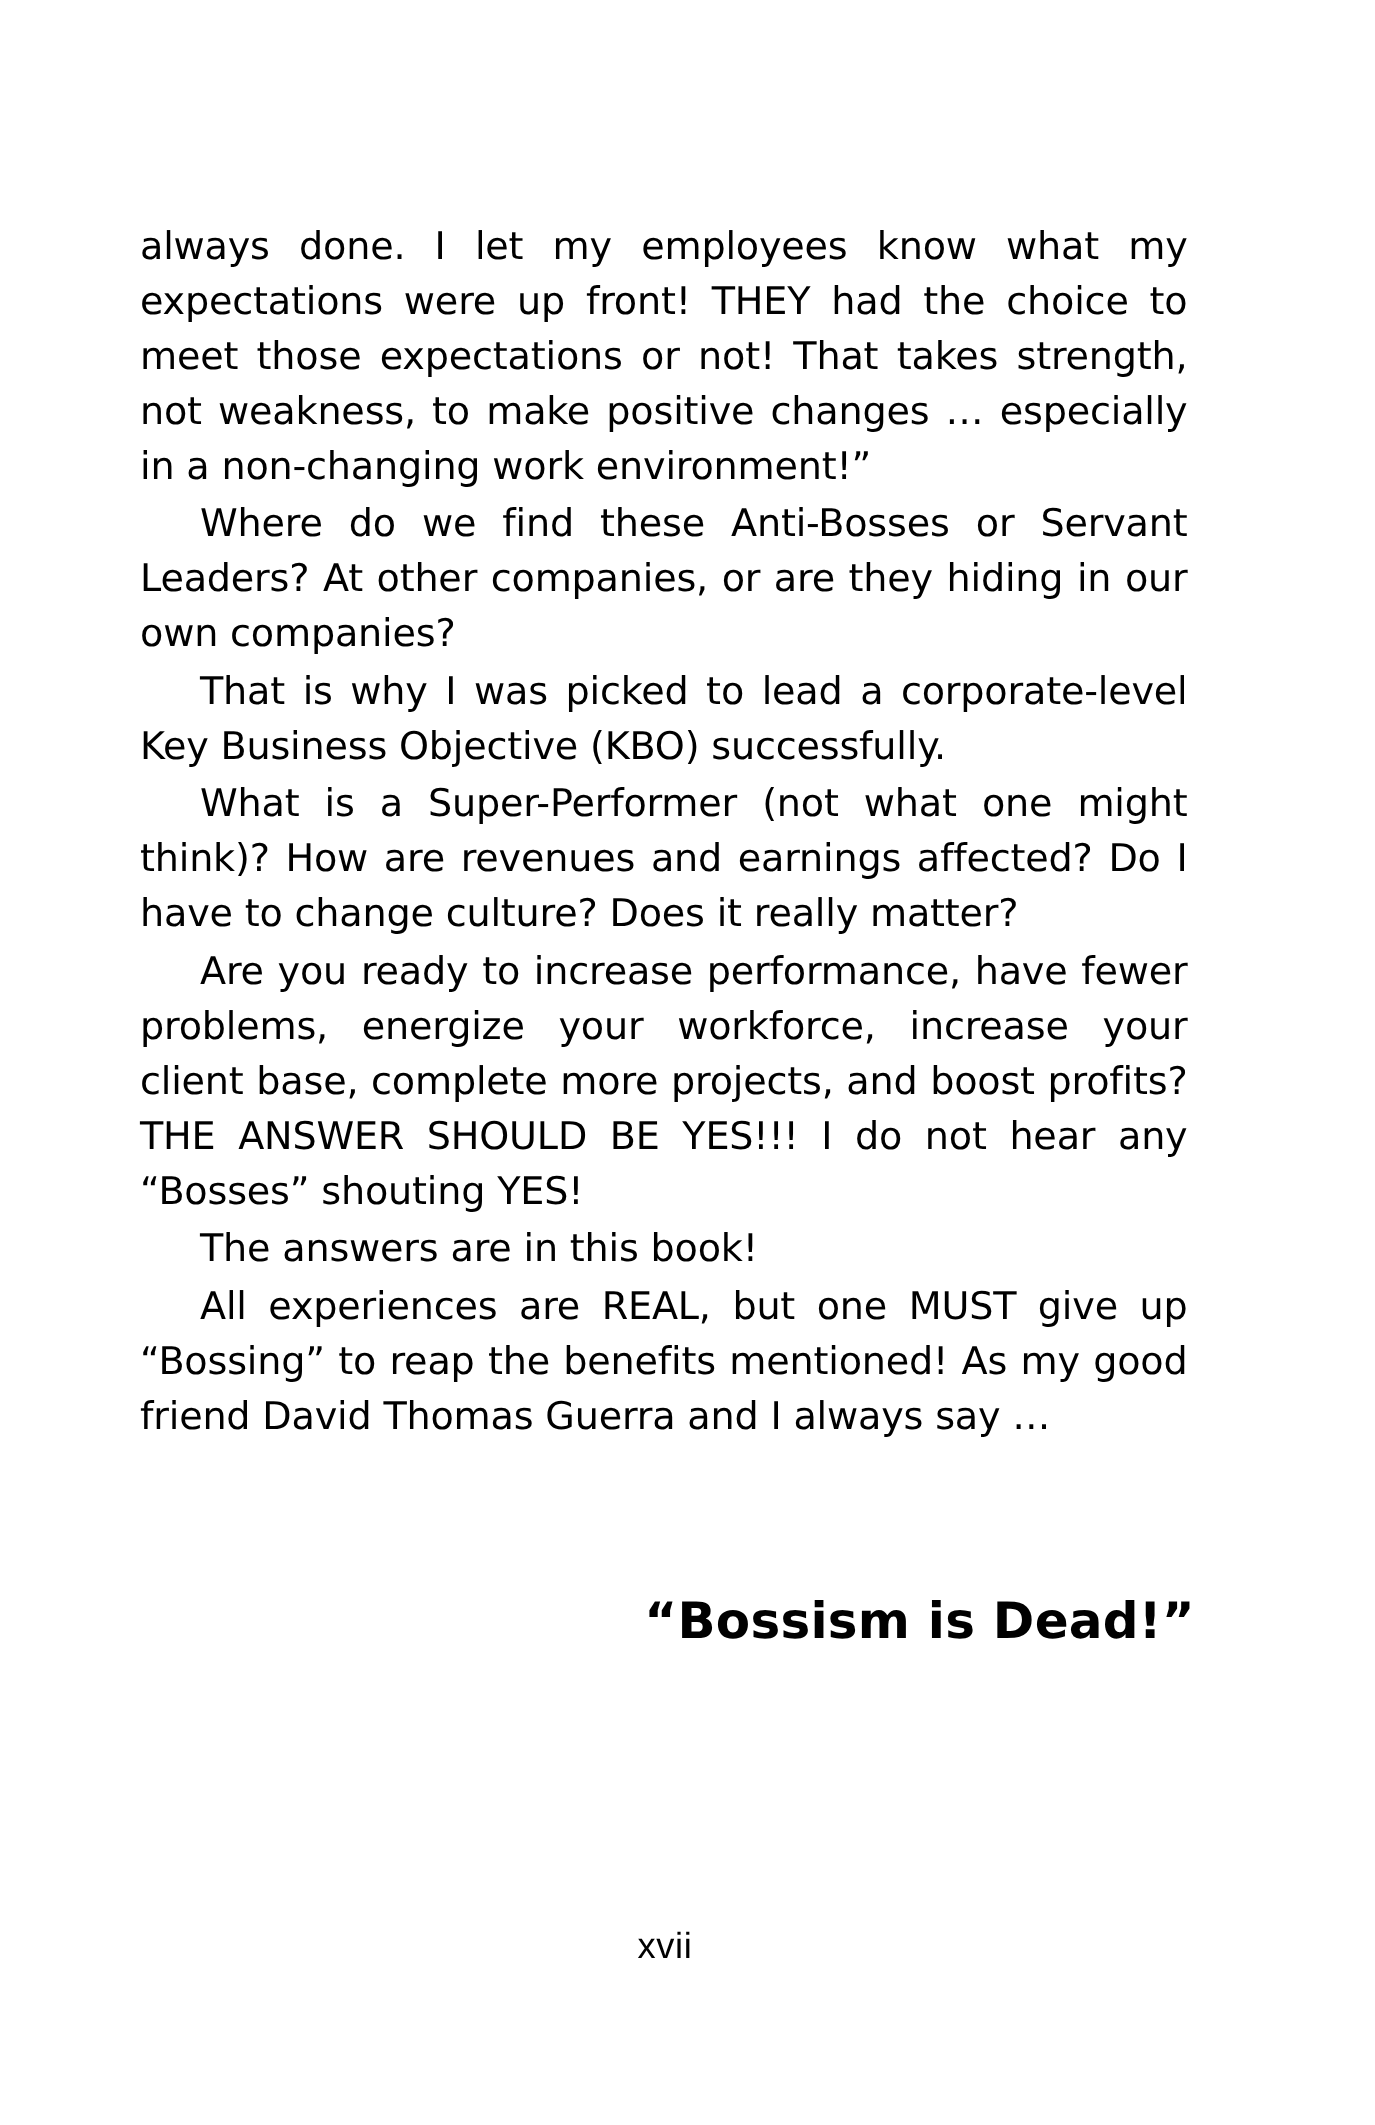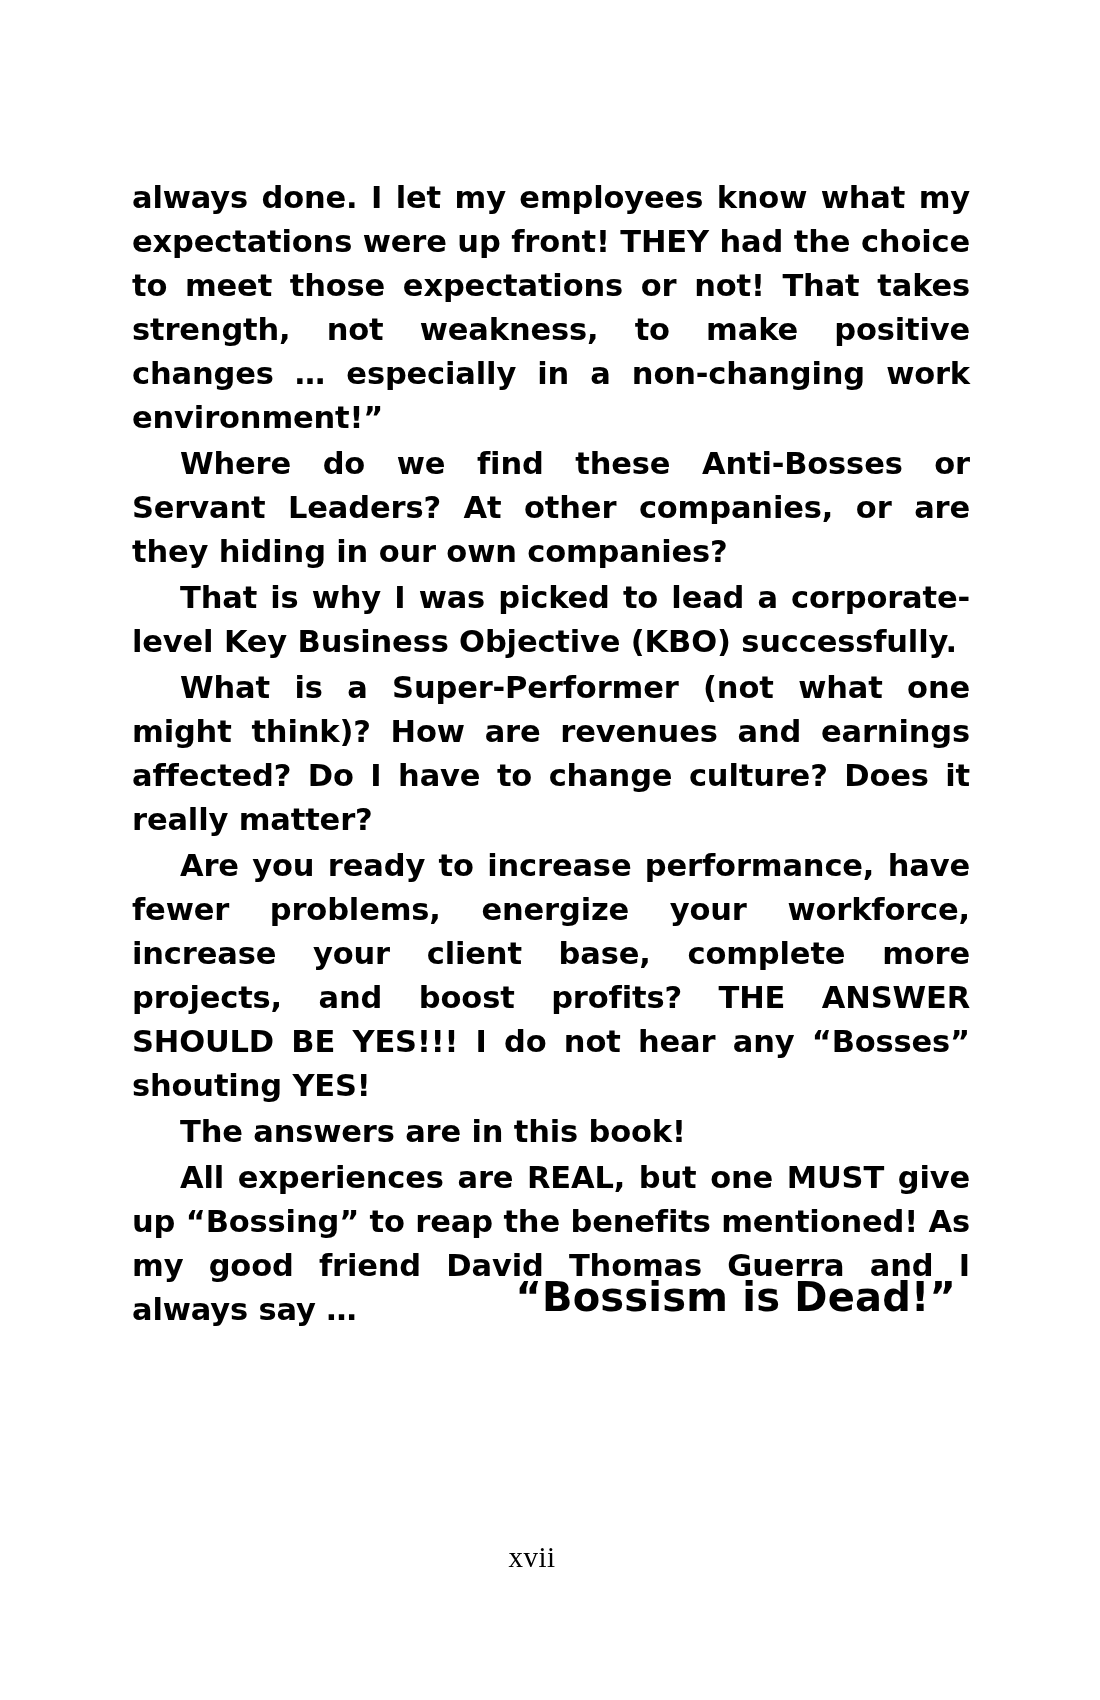--- a/index.html
+++ b/index.html
@@ -18,24 +18,23 @@
   .page {
     position: absolute;
     left: 0;
     top: 0;
     width: 1100px;
     height: 1700px;
     background: #ffffff;
   }
   .text-block {
     position: absolute;
-    left: 132px;
+    left: 112px;
     top: 176px;
     width: 838px;
-    font-weight: bold;
   }
   p.body-para {
     margin: 0 0 2px 0;
     padding: 0;
     font-size: 30.5px;
     line-height: 44px;
     text-align: justify;
     text-justify: inter-word;
     letter-spacing: -0.15px;
     word-spacing: 0px;
@@ -67,21 +66,21 @@
     left: 118px;
     top: 1268px;
     width: 838px;
   }
   .folio {
     position: absolute;
     left: 0;
     top: 1540px;
     width: 1064px;
     text-align: center;
-    font-family: Liberation Serif, serif;
+    font-family: Liberation Sans, sans-serif;
     font-size: 29px;
     line-height: 34px;
     letter-spacing: 0.5px;
   }
 </style>
 </head>
 <body>
 
 <div class="page">
 

